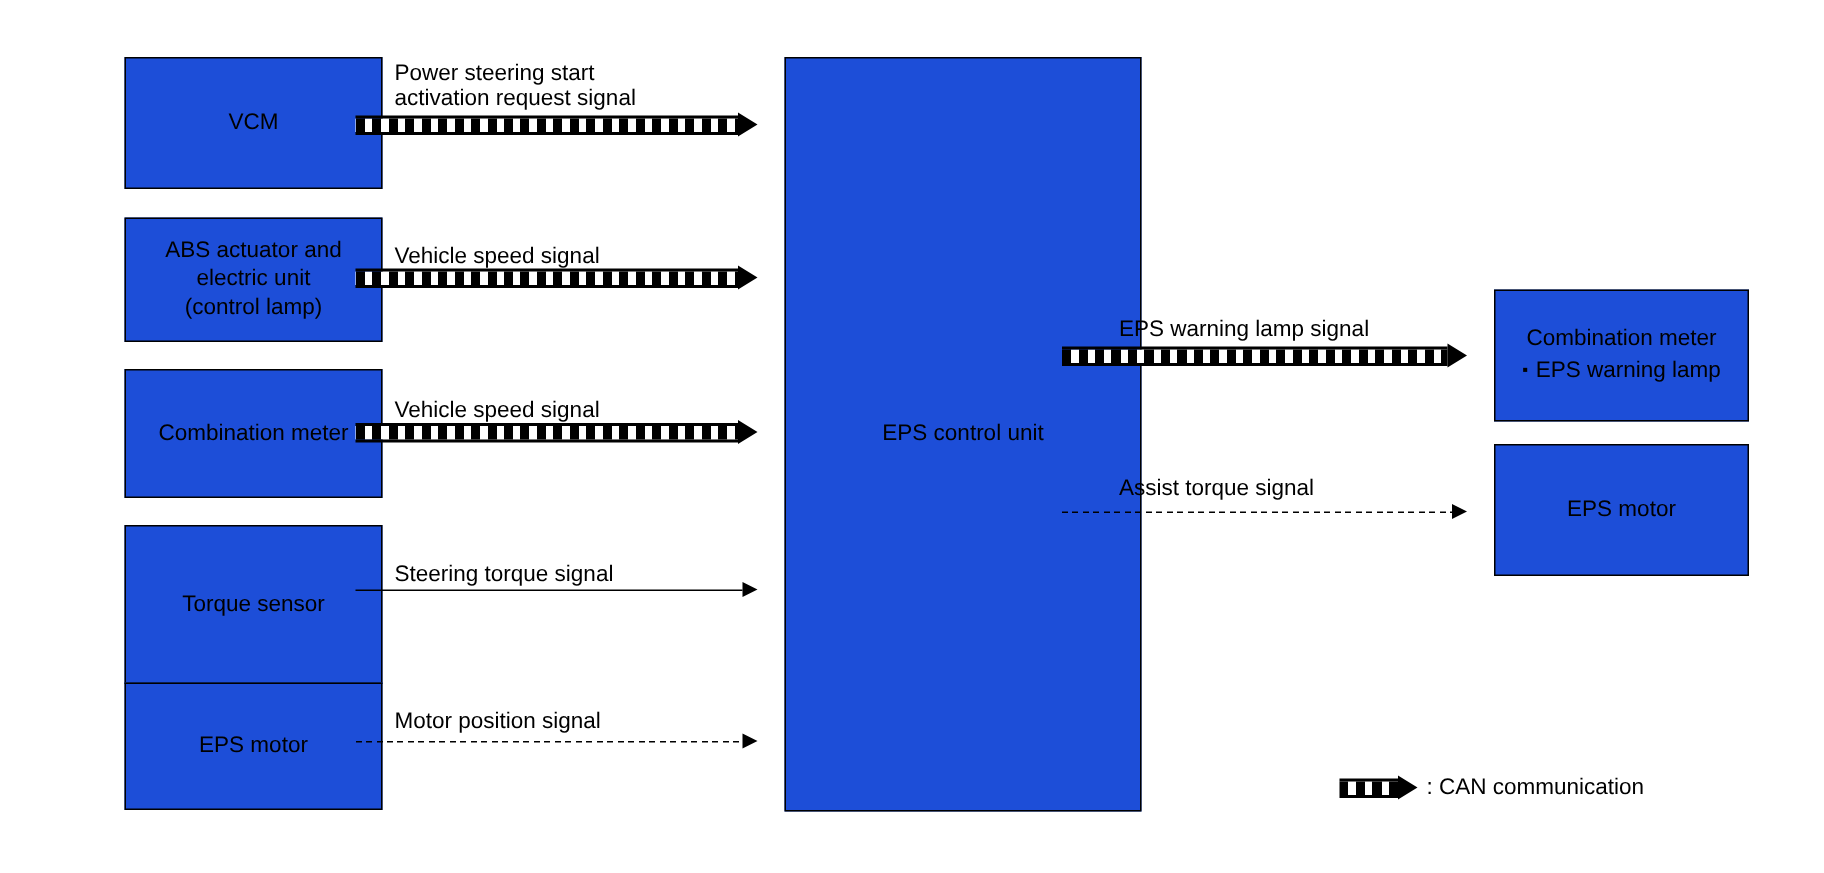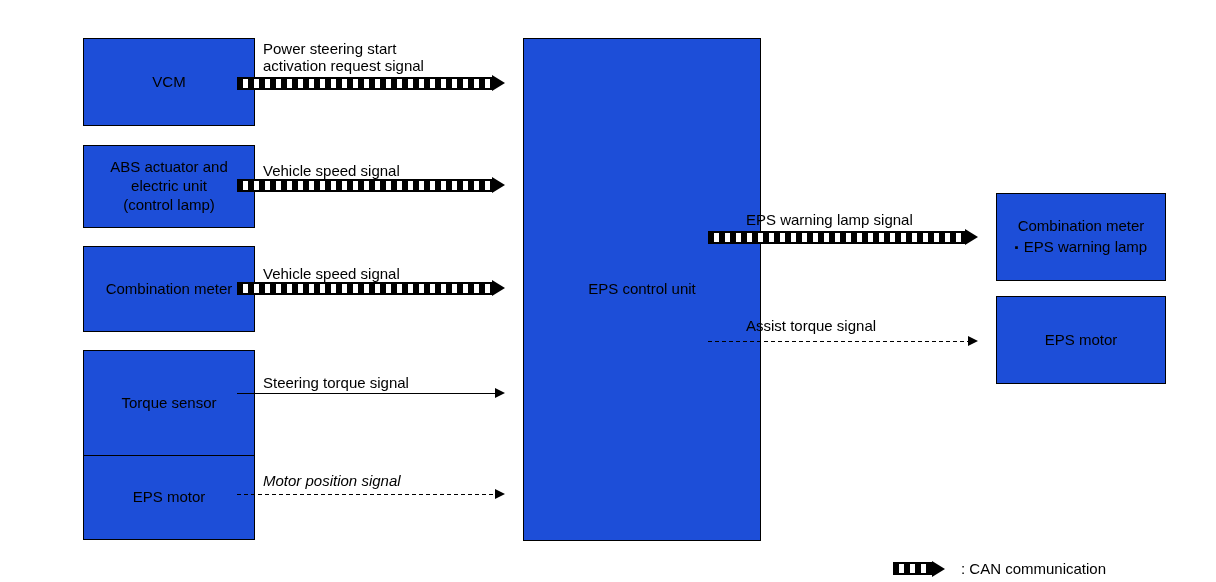--- a/index.html
+++ b/index.html
@@ -88,33 +88,32 @@
   .label {
     position:absolute;
     white-space:nowrap;
     line-height:1.15;
     text-align:left;
   }
   #label-power-steering     { left:263px; top:40px;  }
   #label-vehicle-speed-abs  { left:263px; top:162px; }
   #label-vehicle-speed-meter{ left:263px; top:265px; }
   #label-steering-torque    { left:263px; top:374px; }
-  #label-motor-position     { left:263px; top:472px;font-style:italic; }
+  #label-motor-position     { left:263px; top:472px; }
   #label-eps-warning        { left:746px; top:211px; }
   #label-assist-torque      { left:746px; top:317px; }
 
   
   #legend {
     position:absolute;
     left:893px; top:516px;
     display:flex;
-    align-items:center;
-    gap:16px;
+    align-items:flex-end;
+    gap:6px;
     white-space:nowrap;
-    margin-top:44px;
   }
   #legend .legend-arrow {
     position:static;
     width:52px;
     flex:0 0 auto;
   }
 </style>
 </head>
 <body>
 

